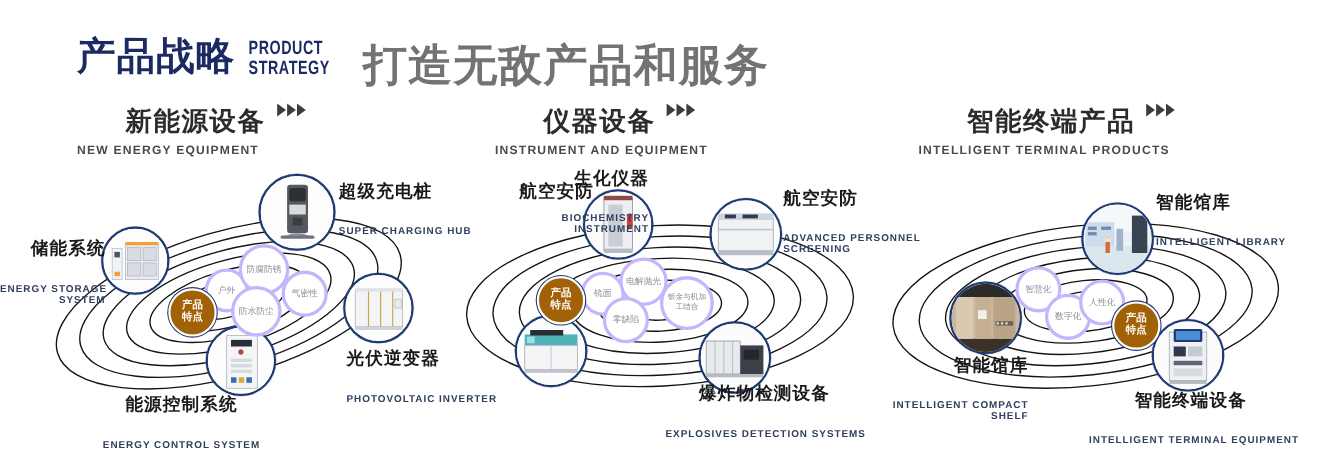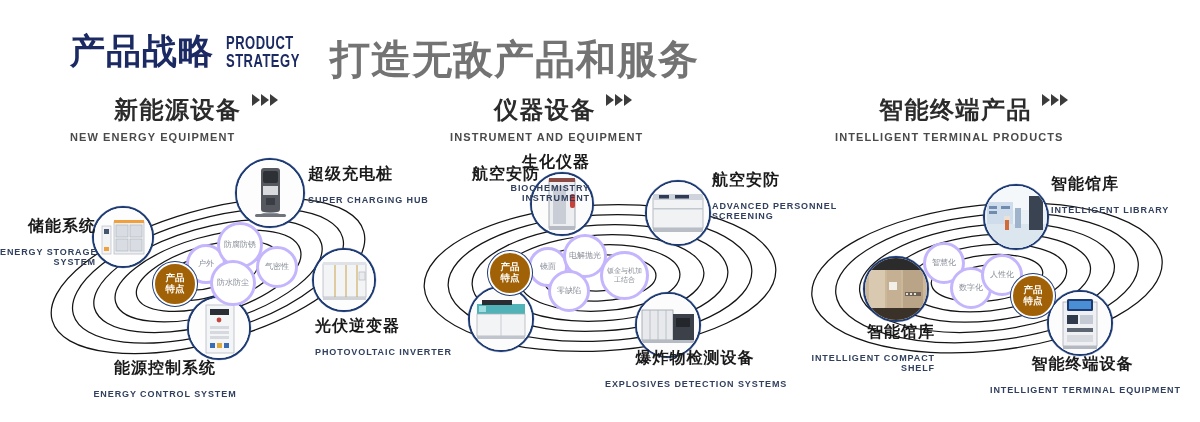--- a/index.html
+++ b/index.html
@@ -66,21 +66,21 @@
   .bub.core{
     background:#a16207;color:#fff;font-size:9.5px;font-weight:bold;
     border:2px solid #fff;
     box-shadow:0 0 0 1px #1d3a73;
   }
   .bub b{display:block;font-weight:bold;}
 
   
   .lab{position:absolute;}
   .lab .cn{font-size:16px;font-weight:bold;color:#1a1a1a;letter-spacing:1px;white-space:nowrap;}
-  .lab .en{font-size:9px;font-weight:bold;color:#31405e;letter-spacing:0.9px;margin-top:10px;}
+  .lab .en{font-size:9px;font-weight:bold;color:#31405e;letter-spacing:0.9px;margin-top:20px;}
   .lab.r{text-align:right;}
   .lab.c{text-align:center;}
   .lab.l{text-align:left;}
   .lab .en div{white-space:nowrap;}
 </style>
 </head>
 <body>
 
 <div id="stage">
 

